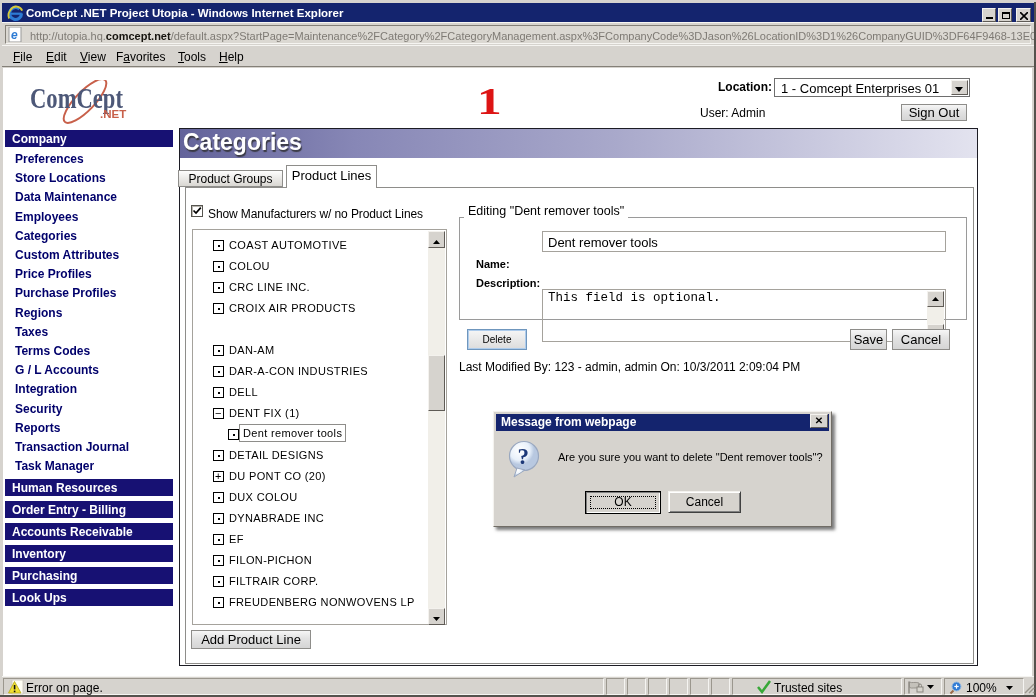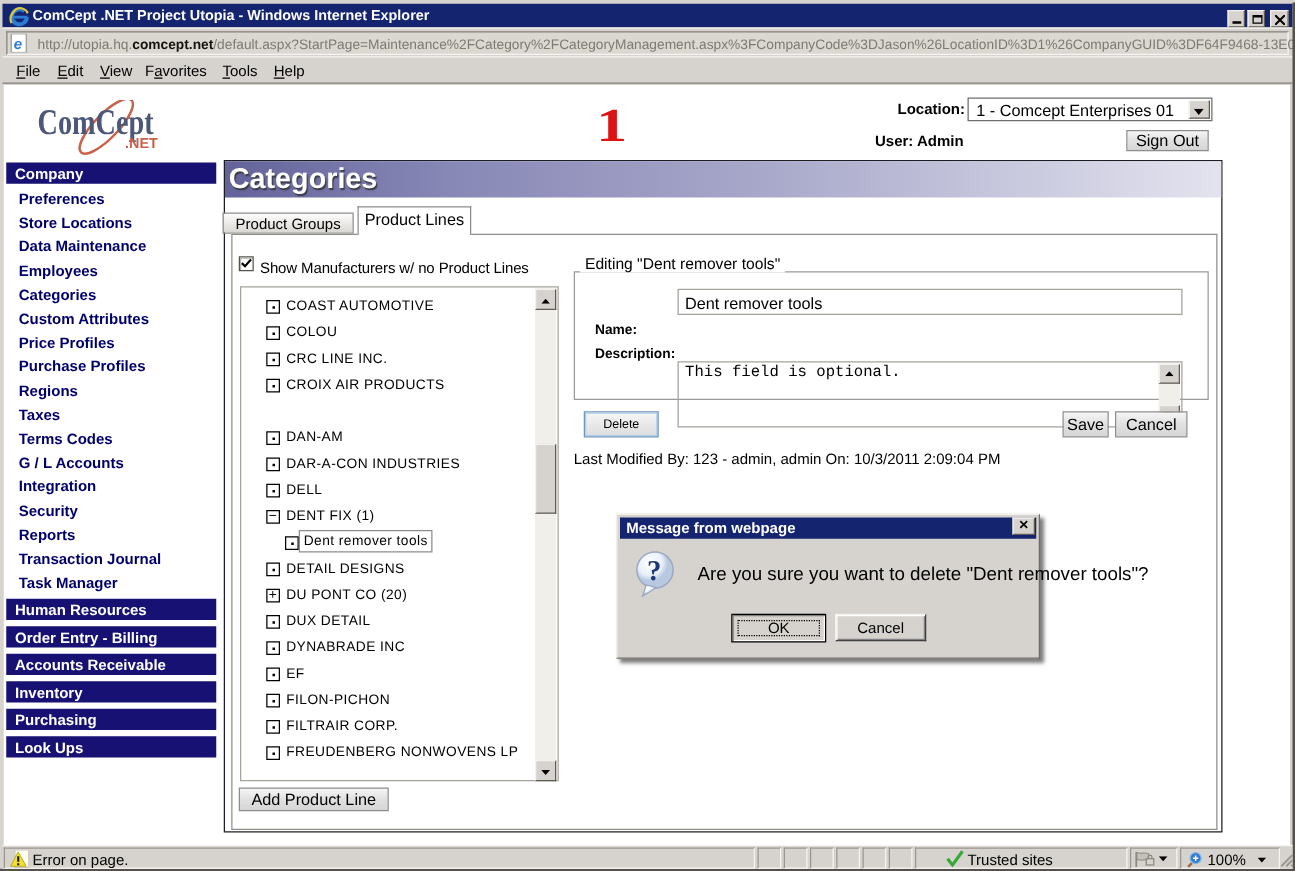--- a/index.html
+++ b/index.html
@@ -25,21 +25,21 @@
 
 #page { left:3px; top:68px; width:1029px; height:608px; background:#fff; overflow:hidden; }
 
 
 #logo { left:28px; top:80px; }
 #red1 { left:477px; top:85px; font-family:"Liberation Serif", serif; font-size:38px; font-weight:bold; color:#dd1414; transform:scaleX(1.3); transform-origin:0 0; line-height:33px; }
 #loclabel { left:718px; top:80px; font-size:12px; font-weight:bold; }
 #locdd { left:774px; top:78px; width:196px; height:19px; background:#fff; border:1px solid #6e6e6e; font-size:13px; }
 #locdd .txt { left:6px; top:2px; }
 #locdd .arrowbtn { right:1px; top:1px; width:17px; height:15px; background:#d6d3ce; border:1px solid; border-color:#f4f2ee #5f5b56 #5f5b56 #f4f2ee; text-align:center; }
-#userlabel { left:700px; top:106px; font-size:12px; font-weight:bold; }
+#userlabel { left:700px; top:106px; font-size:12px; font-weight:normal; }
 .btn7 { background:linear-gradient(#f6f6f6,#e2e2e2 45%,#d5d5d5); border:1px solid #8e8d8a; font-size:13px; text-align:center; color:#000; }
 #signout { left:901px; top:104px; width:66px; height:17px; line-height:15px; }
 
 
 .navhead { left:5px; width:168px; height:17px; background:#171173; color:#fff; font-size:12px; font-weight:bold; padding:2px 0 0 7px; }
 .navitem { left:5px; width:168px; font-size:12px; font-weight:bold; color:#00006b; padding-left:10px; line-height:19px; height:19px; }
 
 
 #mainpanel { left:179px; top:128px; width:799px; height:538px; border:1px solid #1c1c24; background:#fff; }
 #cathead { left:0; top:0; width:797px; height:29px; background:linear-gradient(to right,#63639a 0%,#8787b6 22%,#a9a9cb 55%,#e3e3ef 100%); color:#fff; font-size:23px; font-weight:bold; padding-left:3px; text-shadow:1px 2px 1px #3a3a44; line-height:27px; }
@@ -72,21 +72,21 @@
 #descscroll { position:absolute; right:1px; top:1px; width:17px; height:49px; background:#f1efe9; }
 #delbtn { left:281px; top:141px; width:60px; height:21px; border:1px solid #6f96bd; box-shadow:0 0 0 1px #aeccec inset; background:linear-gradient(#f6f6f6,#dcdcdc); font-size:10px; text-align:center; line-height:19px; }
 #savebtn { left:664px; top:141px; width:37px; height:21px; line-height:19px; }
 #cancbtn { left:706px; top:141px; width:58px; height:21px; line-height:19px; }
 #lastmod { left:273px; top:172px; font-size:12px; }
 
 
 #dialog { left:493px; top:411px; width:339px; height:116px; background:#d6d3ce; border:1px solid; border-color:#f4f2ee #716d66 #716d66 #f4f2ee; box-shadow:3px 3px 3px rgba(80,80,80,.75); }
 #dtitle { left:2px; top:2px; width:333px; height:17px; background:#14246e; color:#fff; font-size:12px; font-weight:bold; padding:1px 0 0 5px; }
 #dx { right:3px; top:2px; width:18px; height:14px; background:#d6d3ce; border:1px solid; border-color:#f4f2ee #5f5b56 #5f5b56 #f4f2ee; font-size:10px; font-weight:bold; text-align:center; line-height:12px; }
-#dmsg { left:64px; top:39px; font-size:15px; white-space:nowrap; }
+#dmsg { left:64px; top:39px; font-size:11px; white-space:nowrap; }
 #okbtn { left:91px; top:79px; width:76px; height:23px; background:#d6d3ce; border:1px solid #000; box-shadow:1px 1px 0 #808080 inset,-1px -1px 0 #fff inset; font-size:12px; text-align:center; line-height:21px; }
 #okbtn i { position:absolute; left:4px; top:4px; right:4px; bottom:4px; border:1px dotted #000; font-style:normal; }
 #cancbtn2 { left:174px; top:79px; width:73px; height:22px; background:#d6d3ce; border:1px solid; border-color:#f4f2ee #404040 #404040 #f4f2ee; box-shadow:1px 1px 0 #fff inset,-1px -1px 0 #808080 inset; font-size:12px; text-align:center; line-height:20px; }
 
 
 #statusbar { left:2px; top:676px; width:1032px; height:19px; background:#d6d3ce; border-top:1px solid #f5f4f1; }
 .spanel { top:1px; height:17px; border:1px solid; border-color:#9b978e #f5f4f1 #f5f4f1 #9b978e; }
 </style>
 </head>
 <body>
@@ -249,21 +249,21 @@
         <span class="tlabel">DETAIL DESIGNS</span>
       </div>
     <div class="abs trow" style="top:236px">
         <span class="tbox plus"></span>
         <span class="tlabel">DU PONT CO (20)</span>
       </div>
     <div class="abs trow" style="top:257px">
         <span class="tbox">
           <i></i>
         </span>
-        <span class="tlabel">DUX DETAIL</span>
+        <span class="tlabel">DUX COLOU</span>
       </div>
     <div class="abs trow" style="top:278px">
         <span class="tbox">
           <i></i>
         </span>
         <span class="tlabel">DYNABRADE INC</span>
       </div>
     <div class="abs trow" style="top:299px">
         <span class="tbox">
           <i></i>

